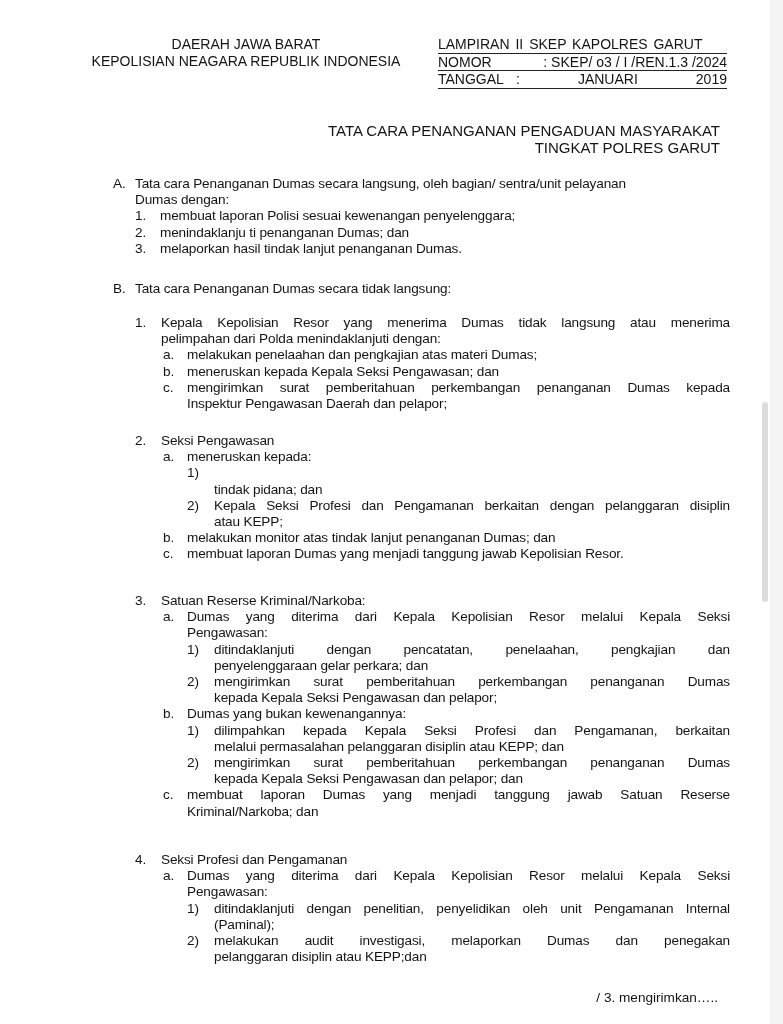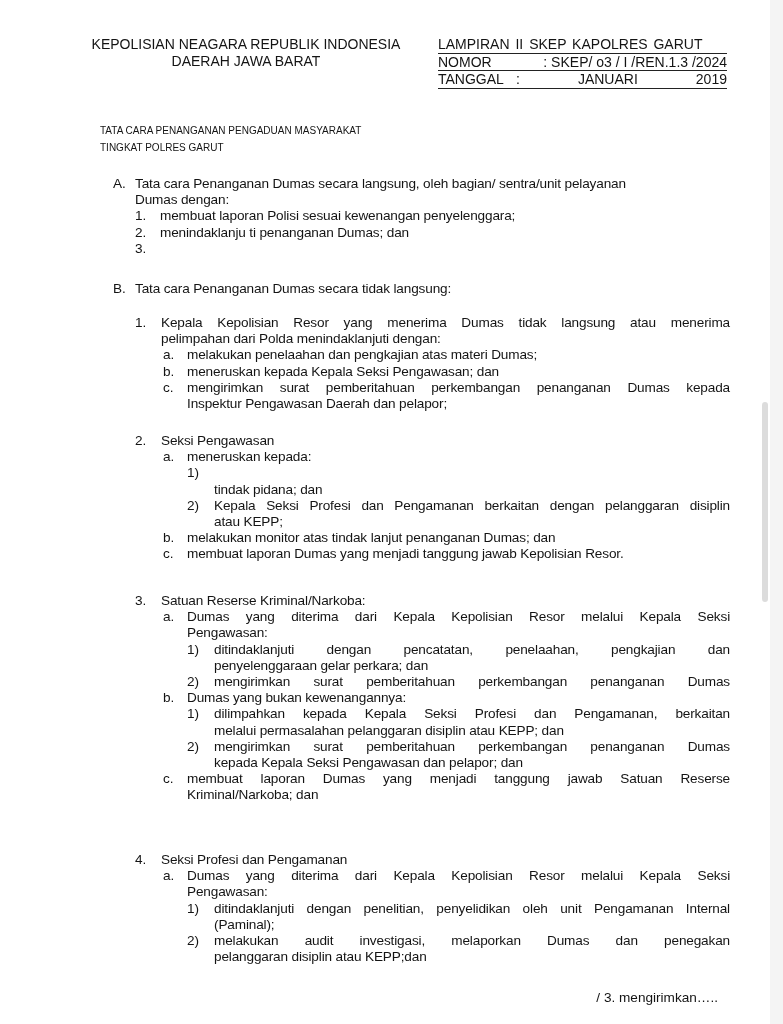--- a/index.html
+++ b/index.html
@@ -9,35 +9,35 @@
   .edge { position:absolute; right:0; top:0; width:13px; height:1024px; background:#f4f4f4; }
   .scrollbar { position:absolute; left:762px; top:402px; width:6px; height:200px; background:#dcdcdc; border-radius:3px; }
   .txt { font-size:13.6px; line-height:16.2px; letter-spacing:-0.15px; }
   .hdr-left { position:absolute; left:74px; top:36px; width:344px; text-align:center; font-size:14px; line-height:16.6px; }
   .hdr-left .uline { border-bottom:1.5px solid #222; display:block; }
   .hdr-right { position:absolute; left:438px; top:36px; width:289px; font-size:14px; line-height:16.6px; }
   .hdr-right .row { display:flex; border-bottom:1.5px solid #222; }
   .hdr-right .row .lbl { width:64px; }
   .hdr-right .row .val { flex:1; }
   .hdr-right .row.date .val { display:flex; justify-content:space-between; }
-  .title { position:absolute; left:100px; top:122px; width:620px; text-align:left; font-size:10px; line-height:17px; }
+  .title { position:absolute; left:100px; top:122px; width:620px; text-align:right; font-size:15px; line-height:17px; }
   .blk { position:absolute; }
   .line { display:flex; }
   .mk { flex:none; }
   .jt { text-align:justify; text-align-last:justify; }
   .footer { position:absolute; right:52px; top:990px; font-size:13.6px; }
 </style>
 </head>
 <body>
 
 <div class="page">
 
   <div class="hdr-left">
+    <div>DAERAH JAWA BARAT</div>
     <div>KEPOLISIAN NEAGARA REPUBLIK INDONESIA</div>
-    <div>DAERAH JAWA BARAT</div>
   </div>
 
   <div class="hdr-right">
     <div class="row">
         <span style="word-spacing:2px">LAMPIRAN  II SKEP  KAPOLRES  GARUT</span>
       </div>
     <div class="row">
       <span class="lbl">NOMOR</span>
       <span class="val" style="text-align:right">: SKEP/ o3 / I /REN.1.3 /2024</span>
     </div>
@@ -65,20 +65,21 @@
     <div class="line" style="padding-left:22px">
         <span class="mk" style="width:25px">1.</span>
         <span>membuat laporan Polisi sesuai kewenangan penyelenggara;</span>
       </div>
     <div class="line" style="padding-left:22px">
         <span class="mk" style="width:25px">2.</span>
         <span>menindaklanju ti penanganan Dumas; dan</span>
       </div>
     <div class="line" style="padding-left:22px">
         <span class="mk" style="width:25px">3.</span>
+        <span>melaporkan hasil tindak lanjut penanganan Dumas.</span>
       </div>
   </div>
 
   <div class="blk txt" style="left:113px; top:281px; width:612px;">
     <div class="line">
         <span class="mk" style="width:22px">B.</span>
         <span>Tata cara Penanganan Dumas secara tidak langsung:</span>
       </div>
   </div>
 
@@ -143,20 +144,21 @@
     <div style="padding-left:52px">Pengawasan:</div>
     <div class="line" style="padding-left:52px">
         <span class="mk" style="width:27px">1)</span>
         <span class="jt" style="flex:1">ditindaklanjuti dengan pencatatan, penelaahan, pengkajian dan</span>
       </div>
     <div style="padding-left:79px">penyelenggaraan gelar perkara; dan</div>
     <div class="line" style="padding-left:52px">
         <span class="mk" style="width:27px">2)</span>
         <span class="jt" style="flex:1">mengirimkan surat pemberitahuan perkembangan penanganan Dumas</span>
       </div>
+    <div style="padding-left:79px">kepada Kepala Seksi Pengawasan dan pelapor;</div>
     <div class="line" style="padding-left:28px">
         <span class="mk" style="width:24px">b.</span>
         <span>Dumas yang bukan kewenangannya:</span>
       </div>
     <div class="line" style="padding-left:52px">
         <span class="mk" style="width:27px">1)</span>
         <span class="jt" style="flex:1">dilimpahkan kepada Kepala Seksi Profesi dan Pengamanan, berkaitan</span>
       </div>
     <div style="padding-left:79px">melalui permasalahan pelanggaran disiplin atau KEPP; dan</div>
     <div class="line" style="padding-left:52px">

